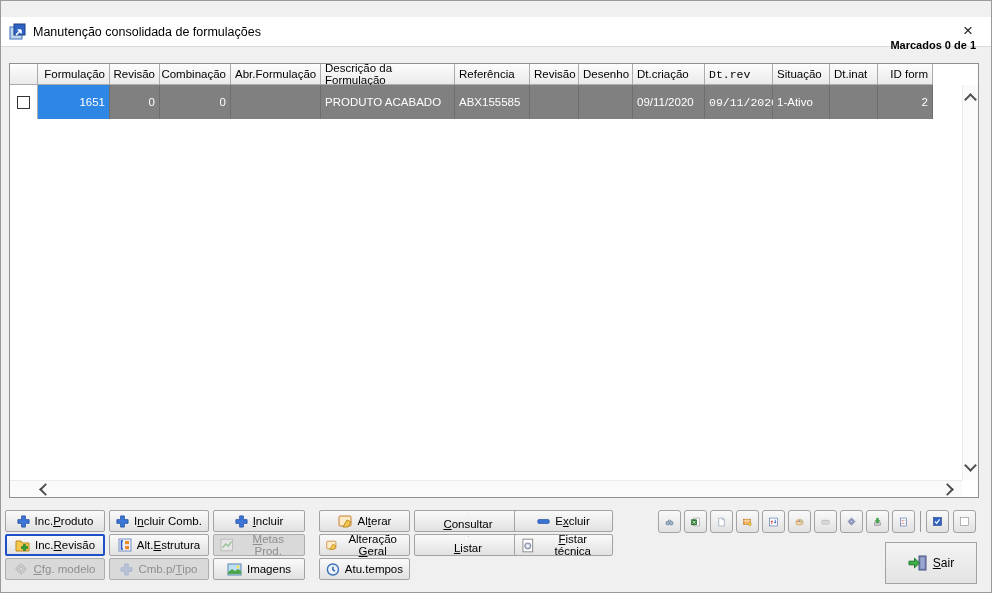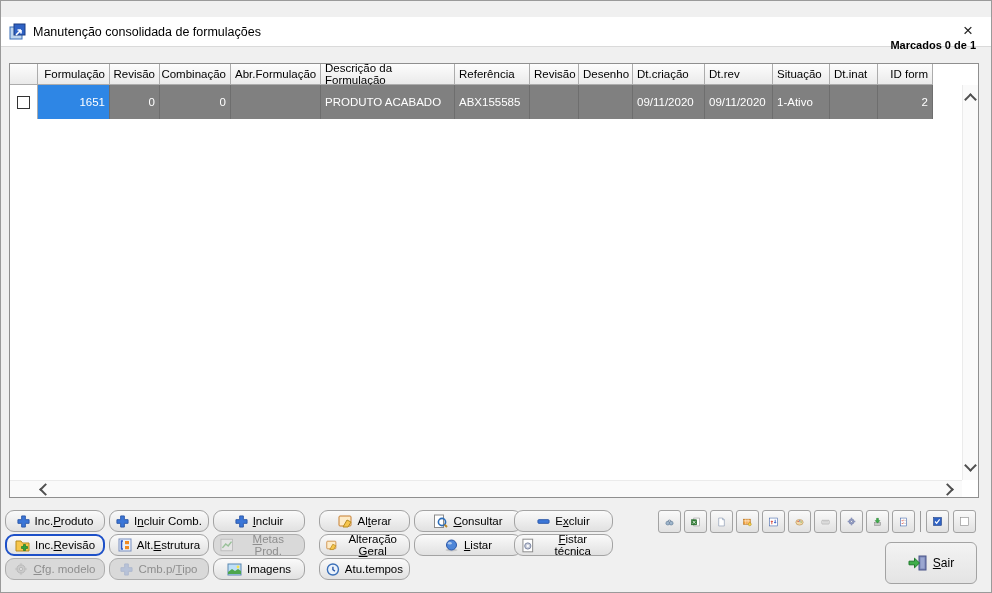--- a/index.html
+++ b/index.html
@@ -29,54 +29,54 @@
   .gridrow{display:flex;}
   .gc{height:34px;box-sizing:border-box;background:#808080;color:#FFF;font-size:11.5px;
       border-right:1px solid #6E6E6E;display:flex;align-items:center;padding:0 4px;flex:0 0 auto;}
   .gc.r{justify-content:flex-end;}
   .gc.focus{background:#2E86E5;}
   .gc.selcell{background:#FFF;border-right:1px solid #ACACAC;justify-content:center;}
   .rowcheck{width:13px;height:13px;background:#FFF;border:1px solid #333;box-sizing:border-box;}
   
   .c0{width:28px;} .c1{width:72px;} .c2{width:50px;} .c3{width:71px;} .c4{width:90px;}
   .c5{width:134px;} .c6{width:75px;} .c7{width:49px;} .c8{width:54px;} .c9{width:72px;}
-  .c10{width:68px;} .c11{width:57px;} .c12{width:48px;} .c13{width:55px;}
+  .c10{width:68px;font-family:Liberation Mono, monospace;} .c11{width:57px;} .c12{width:48px;} .c13{width:55px;}
 
   
   .vscroll{position:absolute;top:21px;right:0;bottom:17px;width:16px;background:#FAFAFA;
            border-left:1px solid #EBEBEB;display:flex;flex-direction:column;
            justify-content:space-between;align-items:center;padding:8px 0;box-sizing:border-box;}
   .hscroll{position:absolute;left:0;right:16px;bottom:0;height:17px;background:#FAFAFA;
            border-top:1px solid #EBEBEB;display:flex;align-items:center;
            justify-content:space-between;padding:0 10px 0 31px;box-sizing:border-box;}
   .chev{width:7px;height:7px;border-left:2px solid #4F4F4F;border-bottom:2px solid #4F4F4F;}
   .chev.up{transform:rotate(135deg);margin-top:2px;}
   .chev.down{transform:rotate(-45deg);margin-bottom:2px;}
   .chev.left{transform:rotate(45deg);}
   .chev.right{transform:rotate(-135deg);}
 
   
-  .btn{position:absolute;height:22px;box-sizing:border-box;border:1px solid #A3A3A3;border-radius:9px;
+  .btn{position:absolute;height:22px;box-sizing:border-box;border:1px solid #A3A3A3;border-radius:2px;
        background:linear-gradient(#FAFAFA,#E1E1E1);font-size:11.5px;color:#000;
        display:flex;align-items:center;justify-content:center;gap:5px;font-family:inherit;cursor:default;}
   .btn.disabled{background:#D9D9D9;color:#8E8E8E;border-color:#ADADAD;}
   .btn.disabled svg{opacity:.45;}
   .btn.focused{border:2px solid #1D50C8;}
   .accel{text-decoration:underline;}
   .r1{top:509px;} .r2{top:533px;} .r3{top:557px;}
   .cA{left:4px;width:100px;} .cB{left:108px;width:100px;} .cC{left:212px;width:92px;}
-  .cD{left:318px;width:91px;} .cE{left:413px;width:108px;} .cF{left:513px;width:99px;}
+  .cD{left:318px;width:91px;} .cE{left:413px;width:108px;flex-direction:column;} .cF{left:513px;width:99px;}
 
   .tbtn{position:absolute;top:509px;width:23px;height:23px;box-sizing:border-box;border:1px solid #A3A3A3;
         border-radius:3px;background:linear-gradient(#FAFAFA,#E1E1E1);
         display:flex;align-items:center;justify-content:center;cursor:default;}
   .tdiv{position:absolute;top:510px;left:919px;width:1px;height:21px;background:#9A9A9A;}
 
   .sair{left:884px;top:541px;width:92px;height:42px;position:absolute;box-sizing:border-box;
-        border:1px solid #A3A3A3;border-radius:6px;background:linear-gradient(#F3F3F3,#E4E4E4);
+        border:1px solid #A3A3A3;border-radius:0;background:linear-gradient(#F3F3F3,#E4E4E4);
         font-size:12px;display:flex;align-items:center;justify-content:center;gap:6px;font-family:inherit;}
   svg{display:block;}
 </style>
 </head>
 <body>
 
 <div class="window">
 
   <div class="titlebar">
     <span class="app-icon">

